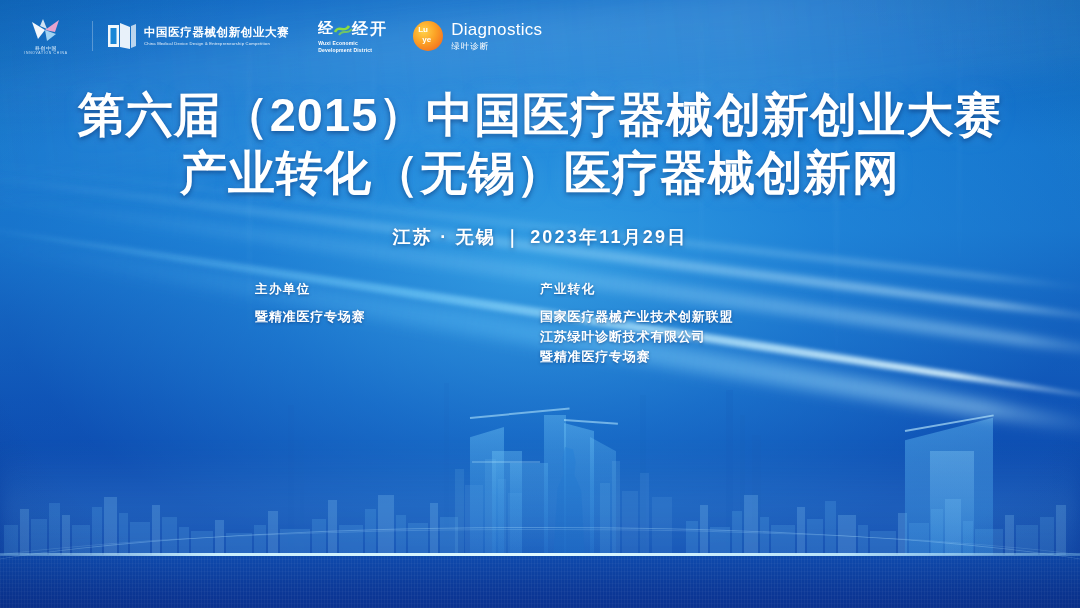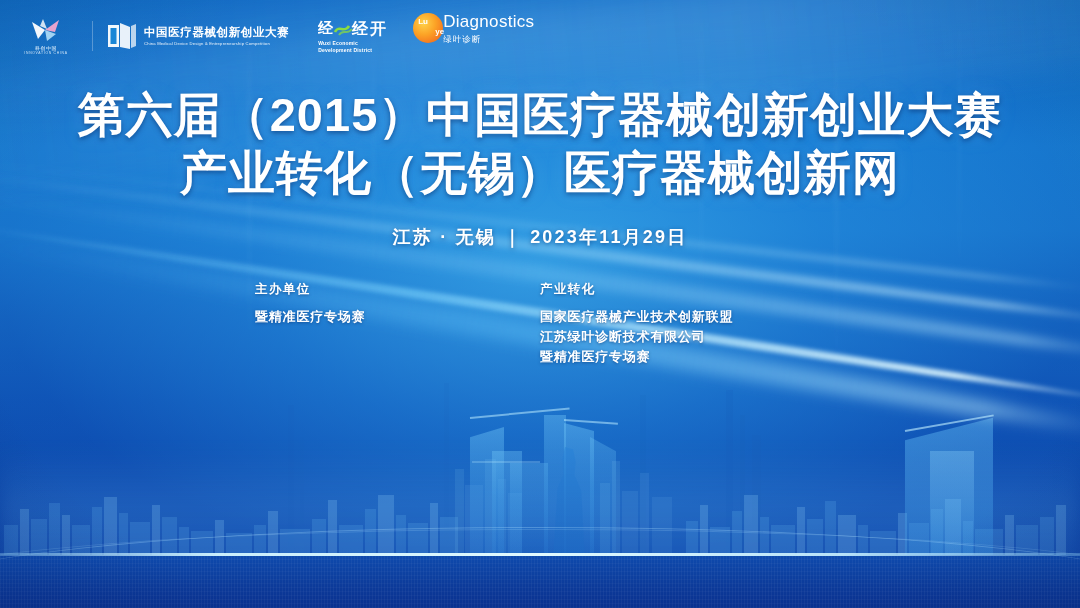--- a/index.html
+++ b/index.html
@@ -218,29 +218,29 @@
   .lg2-txt { color: #fff; }
   .lg2-cn { font-size: 11.5px; font-weight: 700; letter-spacing: .6px; white-space: nowrap; line-height: 1.1; }
   .lg2-en { font-size: 4.2px; letter-spacing: .18px; white-space: nowrap; opacity: .92; margin-top: 2px; transform: scaleY(1.05); }
 
   
   .lg3 { flex-direction: column; align-items: flex-start; justify-content: center; }
   .lg3-mark { height: 20px; display:flex; align-items:center; }
   .lg3-en { font-size: 5px; color: #fff; line-height: 1.35; letter-spacing: .2px; font-weight: 700; margin-top: 2px; }
 
   
-  .lg4 { align-items: flex-start; gap: 0; }
+  .lg4 { align-items: center; gap: 8px; }
   .lg4-circle {
     width: 30px; height: 30px; border-radius: 50%;
     background: radial-gradient(circle at 36% 34%, #ffd24a 0%, #fca326 42%, #f4751f 78%, #ef5f18 100%);
     position: relative;
     display: flex; align-items: center; justify-content: center;
   }
   .lg4-circle .lu { position:absolute; left: 5px; top: 5px; font-size: 8px; font-weight: 700; color: #fff; line-height: 1; }
-  .lg4-circle .ye { position:absolute; left: 22px; top: 15px; font-size: 8px; font-weight: 700; color: #fff; line-height: 1; }
+  .lg4-circle .ye { position:absolute; left: 9px; top: 15px; font-size: 8px; font-weight: 700; color: #fff; line-height: 1; }
   .lg4-txt { color: #fff; }
   .lg4-en { font-size: 17px; letter-spacing: .3px; line-height: 1.1; }
   .lg4-cn { font-size: 8.5px; letter-spacing: 1px; line-height: 1.2; margin-top: 2px; }
 
   
   .content {
     position: absolute;
     left: 0; right: 0;
     top: 86px;
     text-align: center;

